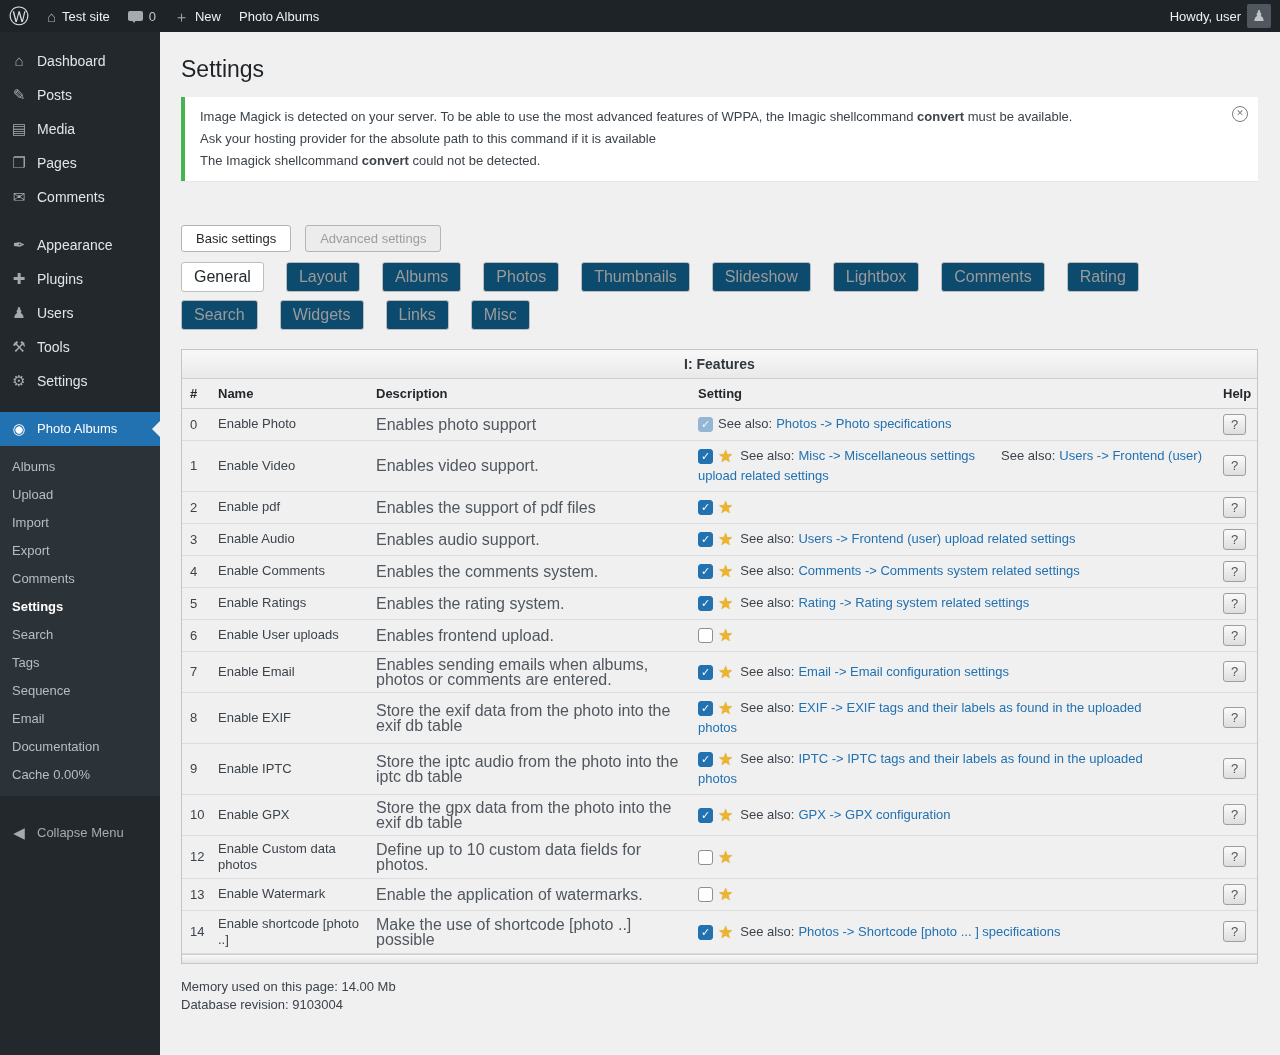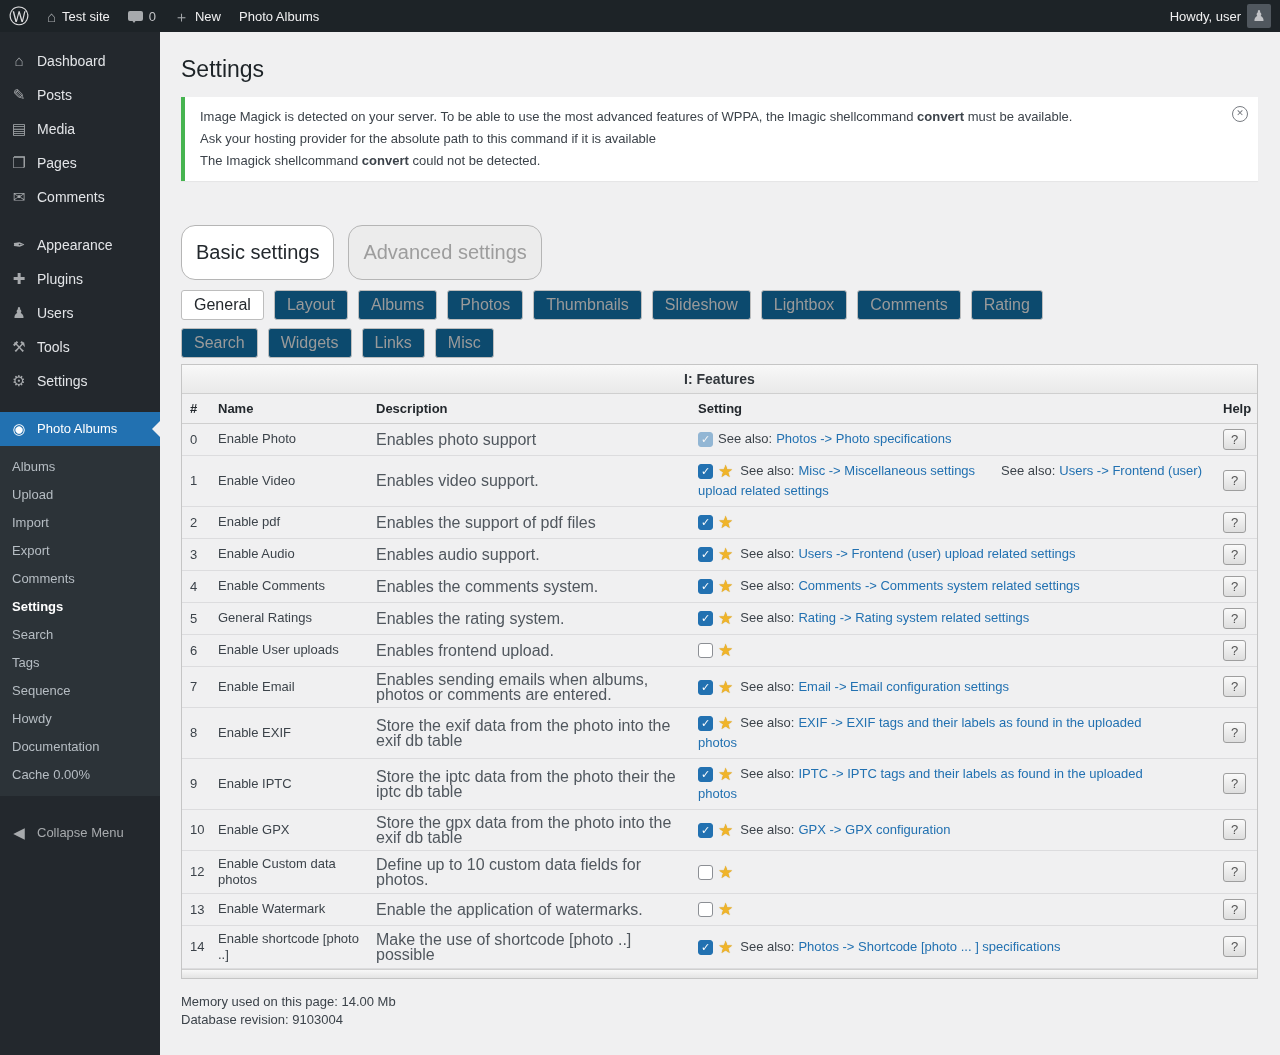--- a/index.html
+++ b/index.html
@@ -46,32 +46,32 @@
 
   .notice{background:#fff;border-left:4px solid var(--notice);box-shadow:0 1px 1px rgba(0,0,0,.04);
           margin-top:12px;padding:7px 64px 8px 15px;position:relative;line-height:19px;color:#3c434a}
   .notice p{margin:3px 0}
   .notice b{font-weight:bold}
   .notice-dismiss{position:absolute;top:9px;right:10px;width:16px;height:16px;border:1.5px solid #787c82;
                   border-radius:50%;color:#787c82;font-size:9px;display:flex;align-items:center;justify-content:center;
                   cursor:pointer;font-weight:bold}
 
   .tabs{margin-top:44px;display:flex;gap:14px}
-  .tab{border:1px solid #b5b5b5;border-radius:14px;padding:15px 14px;font-size:20px;background:#ececec;
+  .tab{border:1px solid #b5b5b5;border-radius:3px;padding:5px 14px;font-size:13px;background:#ececec;
        color:#9d9d9d;cursor:pointer;font-family:inherit}
   .tab.active{background:#fff;color:#23282d}
 
-  .subtab-row{display:flex;gap:10px;margin-top:8px;flex-wrap:wrap}
+  .subtab-row{display:flex;gap:22px;margin-top:8px;flex-wrap:wrap}
   .subtab-row.r1{margin-top:10px}
   .subtab{border:1px solid #bdbdbd;border-radius:3px;padding:5px 12px;font-size:16px;background:#0c4a6e;
           color:#9a9a9a;cursor:pointer;font-family:inherit}
   .subtab.active{background:#fff;color:#23282d}
 
   
-  .tablewrap{margin-top:6px;border:1px solid #c5c5c5}
+  .tablewrap{margin-top:19px;border:1px solid #c5c5c5}
   .table-title{background:linear-gradient(#f8f8f8,#e9e9e9);border-bottom:1px solid #cfcfcf;text-align:center;
                font-weight:bold;font-size:14px;color:#32373c;padding:6px 0}
   table.features{width:100%;border-collapse:collapse;table-layout:fixed}
   col.c1{width:28px} col.c2{width:158px} col.c3{width:322px} col.c5{width:42px}
   .features th{font-weight:bold;text-align:left;font-size:13px;color:#23282d;padding:7px 8px;
                border-bottom:1px solid #cfcfcf}
   .features td{padding:5px 8px;border-bottom:1px solid #dcdcde;vertical-align:middle;font-size:13px;color:#3c434a}
   td.c-desc{font-size:16px;color:#50575e;line-height:15px}
   td.c-name{line-height:16px}
   .setting-cell{line-height:20px}
@@ -178,21 +178,21 @@
     <ul class="submenu">
         <li>Albums</li>
         <li>Upload</li>
         <li>Import</li>
         <li>Export</li>
         <li>Comments</li>
         <li class="active">Settings</li>
         <li>Search</li>
         <li>Tags</li>
         <li>Sequence</li>
-        <li>Howdy</li>
+        <li>Email</li>
         <li>Documentation</li>
         <li>Cache 0.00%</li>
       </ul>
   </div>
 
   <div class="menu-item collapse">
     <span class="menu-ico">◀</span>
     <span>Collapse Menu</span>
   </div>
 </div>
@@ -280,21 +280,21 @@
           </tr>
           <tr>
             <td class="c-num">4</td>
             <td class="c-name">Enable Comments</td>
             <td class="c-desc">Enables the comments system.</td>
             <td class="c-setting"><span class="setting-cell"><span class="checkbox checked"></span><span class="star">★</span><span class="see"><span>See also:</span><a>Comments -&gt; Comments system related settings</a></span></span></td>
             <td class="c-help"><button class="help-btn">?</button></td>
           </tr>
           <tr>
             <td class="c-num">5</td>
-            <td class="c-name">General Ratings</td>
+            <td class="c-name">Enable Ratings</td>
             <td class="c-desc">Enables the rating system.</td>
             <td class="c-setting"><span class="setting-cell"><span class="checkbox checked"></span><span class="star">★</span><span class="see"><span>See also:</span><a>Rating -&gt; Rating system related settings</a></span></span></td>
             <td class="c-help"><button class="help-btn">?</button></td>
           </tr>
           <tr>
             <td class="c-num">6</td>
             <td class="c-name">Enable User uploads</td>
             <td class="c-desc">Enables frontend upload.</td>
             <td class="c-setting"><span class="setting-cell"><span class="checkbox"></span><span class="star">★</span></span></td>
             <td class="c-help"><button class="help-btn">?</button></td>
@@ -309,21 +309,21 @@
           <tr>
             <td class="c-num">8</td>
             <td class="c-name">Enable EXIF</td>
             <td class="c-desc">Store the exif data from the photo into the exif db table</td>
             <td class="c-setting"><span class="setting-cell"><span class="checkbox checked"></span><span class="star">★</span><span class="see"><span>See also:</span><a>EXIF -&gt; EXIF tags and their labels as found in the uploaded photos</a></span></span></td>
             <td class="c-help"><button class="help-btn">?</button></td>
           </tr>
           <tr>
             <td class="c-num">9</td>
             <td class="c-name">Enable IPTC</td>
-            <td class="c-desc">Store the iptc data from the photo their the iptc db table</td>
+            <td class="c-desc">Store the iptc audio from the photo into the iptc db table</td>
             <td class="c-setting"><span class="setting-cell"><span class="checkbox checked"></span><span class="star">★</span><span class="see"><span>See also:</span><a>IPTC -&gt; IPTC tags and their labels as found in the uploaded photos</a></span></span></td>
             <td class="c-help"><button class="help-btn">?</button></td>
           </tr>
           <tr>
             <td class="c-num">10</td>
             <td class="c-name">Enable GPX</td>
             <td class="c-desc">Store the gpx data from the photo into the exif db table</td>
             <td class="c-setting"><span class="setting-cell"><span class="checkbox checked"></span><span class="star">★</span><span class="see"><span>See also:</span><a>GPX -&gt; GPX configuration</a></span></span></td>
             <td class="c-help"><button class="help-btn">?</button></td>
           </tr>

